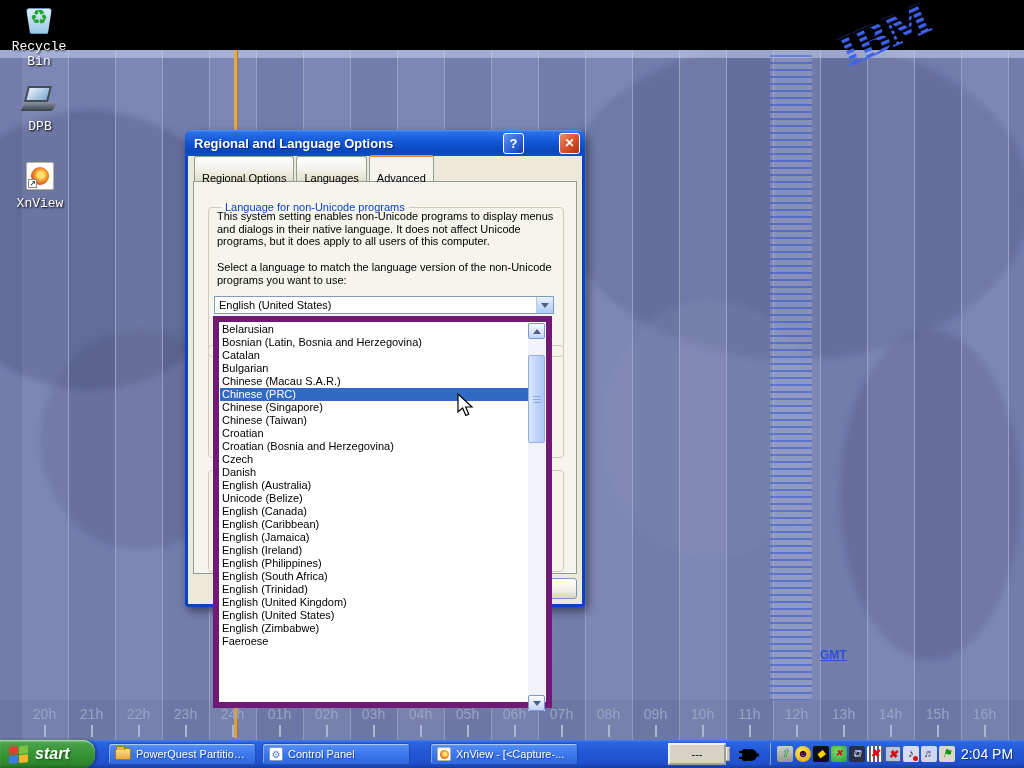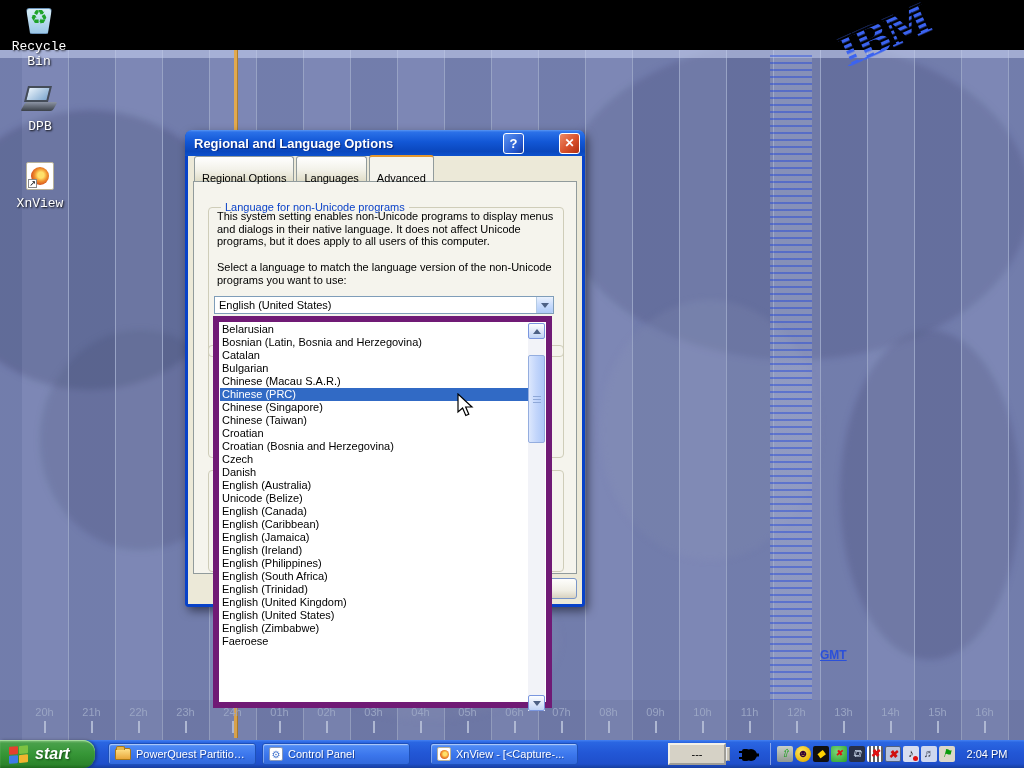--- a/index.html
+++ b/index.html
@@ -15,21 +15,21 @@
   #wp-cols { position:absolute; left:0; top:50px; width:1024px; height:690px;
     background:repeating-linear-gradient(90deg, rgba(255,255,255,0.05) 0 47px, rgba(0,0,20,0.03) 47px 94px);
     background-position-x:22px; }
   #wp-lightstrip { position:absolute; left:0; top:50px; width:1024px; height:8px; background:rgba(200,210,240,0.55); }
   #meridian-line { position:absolute; left:234px; top:50px; width:3px; height:688px; background:#E2A94F; box-shadow:1px 0 0 #B07E2A; }
   #gmt-band { position:absolute; left:770px; top:55px; width:42px; height:645px;
     background:repeating-linear-gradient(180deg, rgba(70,100,220,0.6) 0 2px, rgba(175,185,215,0.35) 2px 7px); }
   #gmt-label { position:absolute; left:820px; top:648px; font-size:12px; font-weight:bold;
     color:#2B50D9; text-decoration:underline; }
   #tz-row { position:absolute; left:21px; top:706px; display:flex; }
-  .tz-label { width:47px; text-align:center; font-size:11px; color:#9AA5C4; }
+  .tz-label { width:47px; text-align:center; font-size:14px; color:#9AA5C4; }
   .tz-label::after { content:""; display:block; width:2px; height:12px; margin:3px auto 0; background:#AEB7D2; }
   #bottom-band { position:absolute; left:0; top:700px; width:1024px; height:40px; background:rgba(10,15,40,0.05); }
 
   
   #topbar { position:absolute; left:0; top:0; width:1024px; height:50px; background:#000; }
   #ibm-logo { position:absolute; left:815px; top:-4px; }
 
   
   .desk-icon { position:absolute; width:78px; text-align:center; cursor:default; }
   .desk-icon .dlabel { margin-top:3px; font-size:13px; color:#fff; text-shadow:1px 1px 2px #000;font-family:Liberation Mono, monospace; }
@@ -155,21 +155,21 @@
   .ico-avg  { background:#101010; color:#FFD400; }
   .ico-globe{ background:radial-gradient(circle at 40% 35%,#7CD87C,#28A028); color:#E01010; font-size:9px; }
   .ico-net  { background:#283048; color:#C8D4E8; }
   .ico-signal{ background:repeating-linear-gradient(90deg,#FFF 0 2px,#606060 2px 4px); color:#E01010; font-weight:bold; }
   .ico-monitor{ background:#B8C4DD; border:1px solid #506080; color:#D01010; font-weight:bold; }
   .ico-mute { background:#D8DEF0; color:#202020; position:relative; }
   .ico-mute::after { content:""; position:absolute; right:1px; bottom:1px; width:5px; height:5px; border-radius:50%; background:#E01010; }
   .ico-vol  { background:#CFD8EF; color:#404858; }
   .ico-flag { background:#DCD7C8; color:#0A9A0A; }
 
-  #clock { position:absolute; left:956px; top:0; width:62px; height:28px; color:#fff; font-size:11px;
+  #clock { position:absolute; left:956px; top:0; width:62px; height:28px; color:#fff; font-size:14px;
     display:flex; align-items:center; justify-content:center; text-shadow:1px 1px 1px #10307A; }
 </style>
 </head>
 <body>
 
 <div id="wallpaper">
   <div class="wp-blob" style="left:-60px;top:110px;width:300px;height:280px;background:rgba(70,78,120,0.35);"></div>
   <div class="wp-blob" style="left:40px;top:330px;width:200px;height:220px;background:rgba(70,78,120,0.25);"></div>
   <div class="wp-blob" style="left:560px;top:40px;width:470px;height:320px;background:rgba(80,90,135,0.35);"></div>
   <div class="wp-blob" style="left:600px;top:300px;width:220px;height:260px;background:rgba(130,140,180,0.30);"></div>

